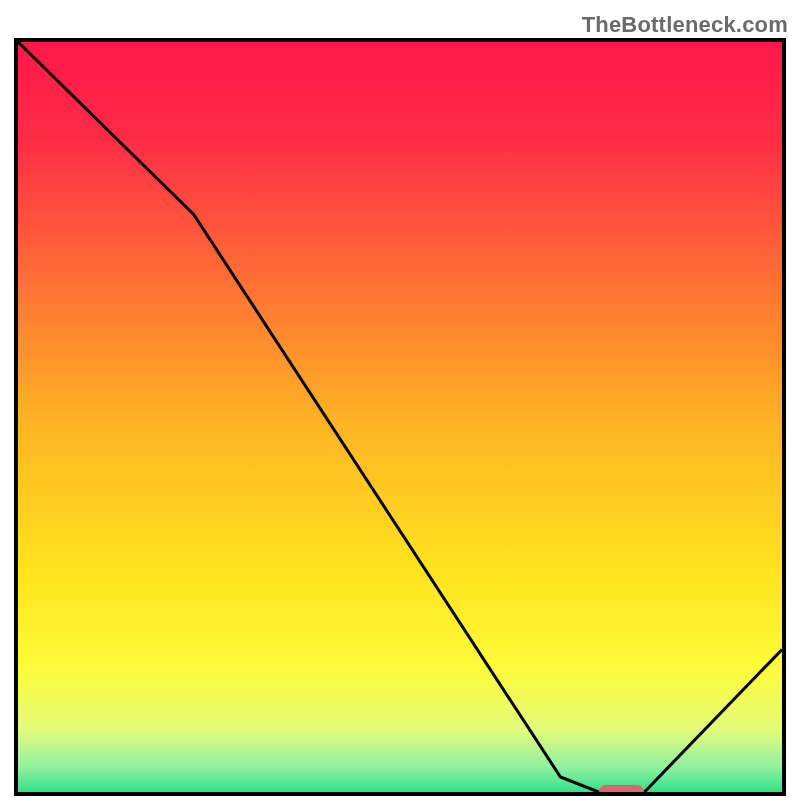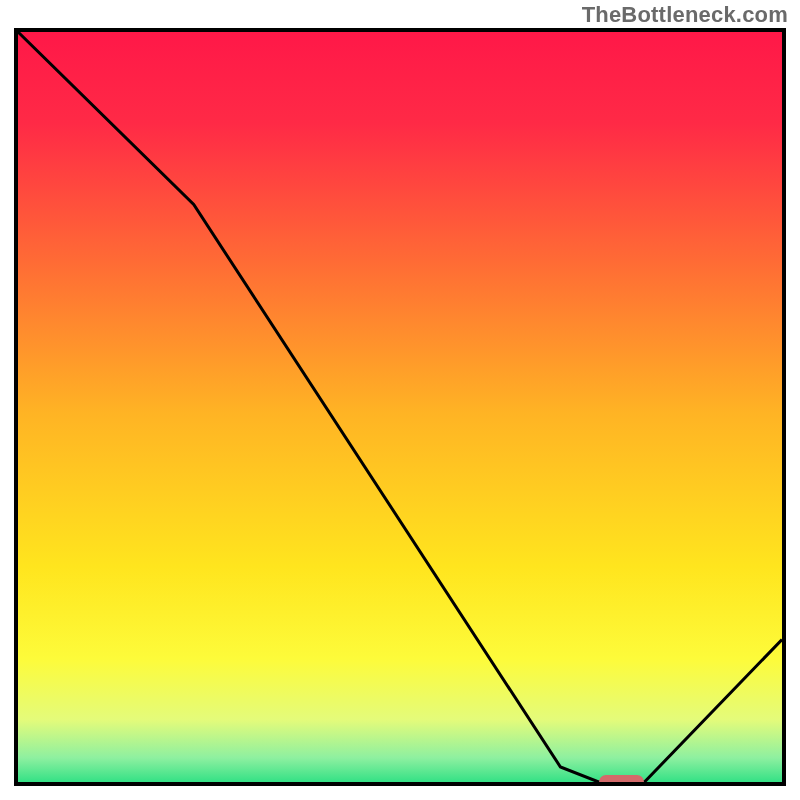--- a/index.html
+++ b/index.html
@@ -8,20 +8,21 @@
     width: 800px;
     height: 800px;
     overflow: hidden;
     background: #ffffff;
     font-family: Arial, Helvetica, sans-serif;
   }
   .outer {
     position: relative;
     width: 800px;
     height: 688px;
+    margin-top: 10px;
   }
   .attribution {
     position: absolute;
     top: 2px;
     right: 12px;
     font-size: 22px;
     font-weight: 600;
     color: #6a6a6a;
     letter-spacing: 0.2px;
   }

